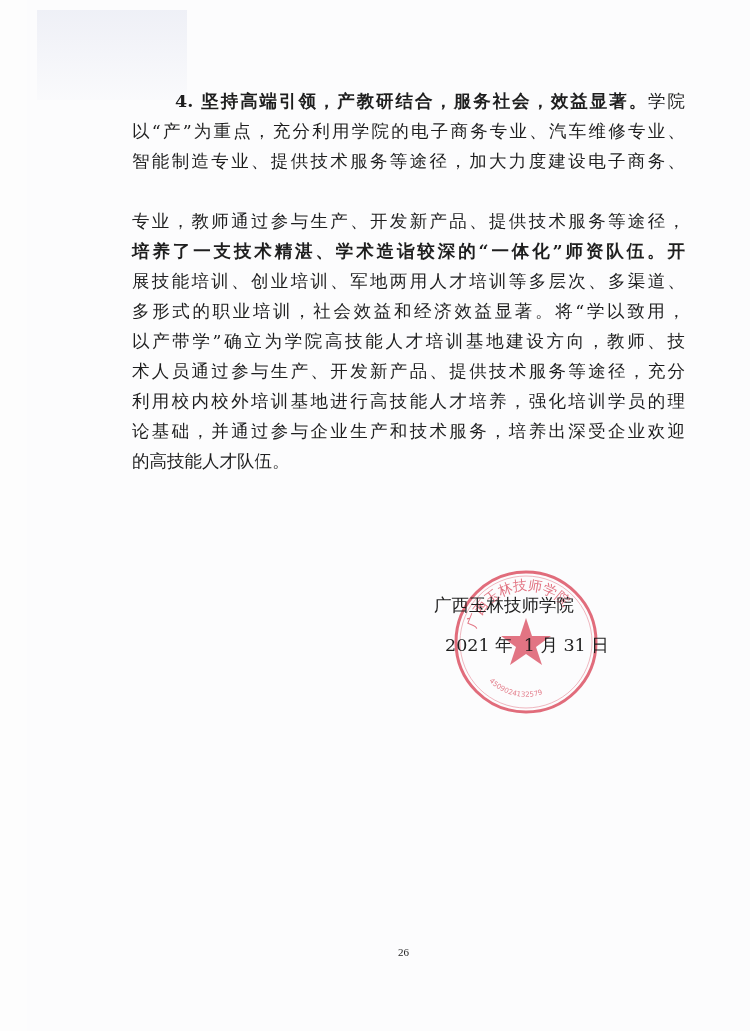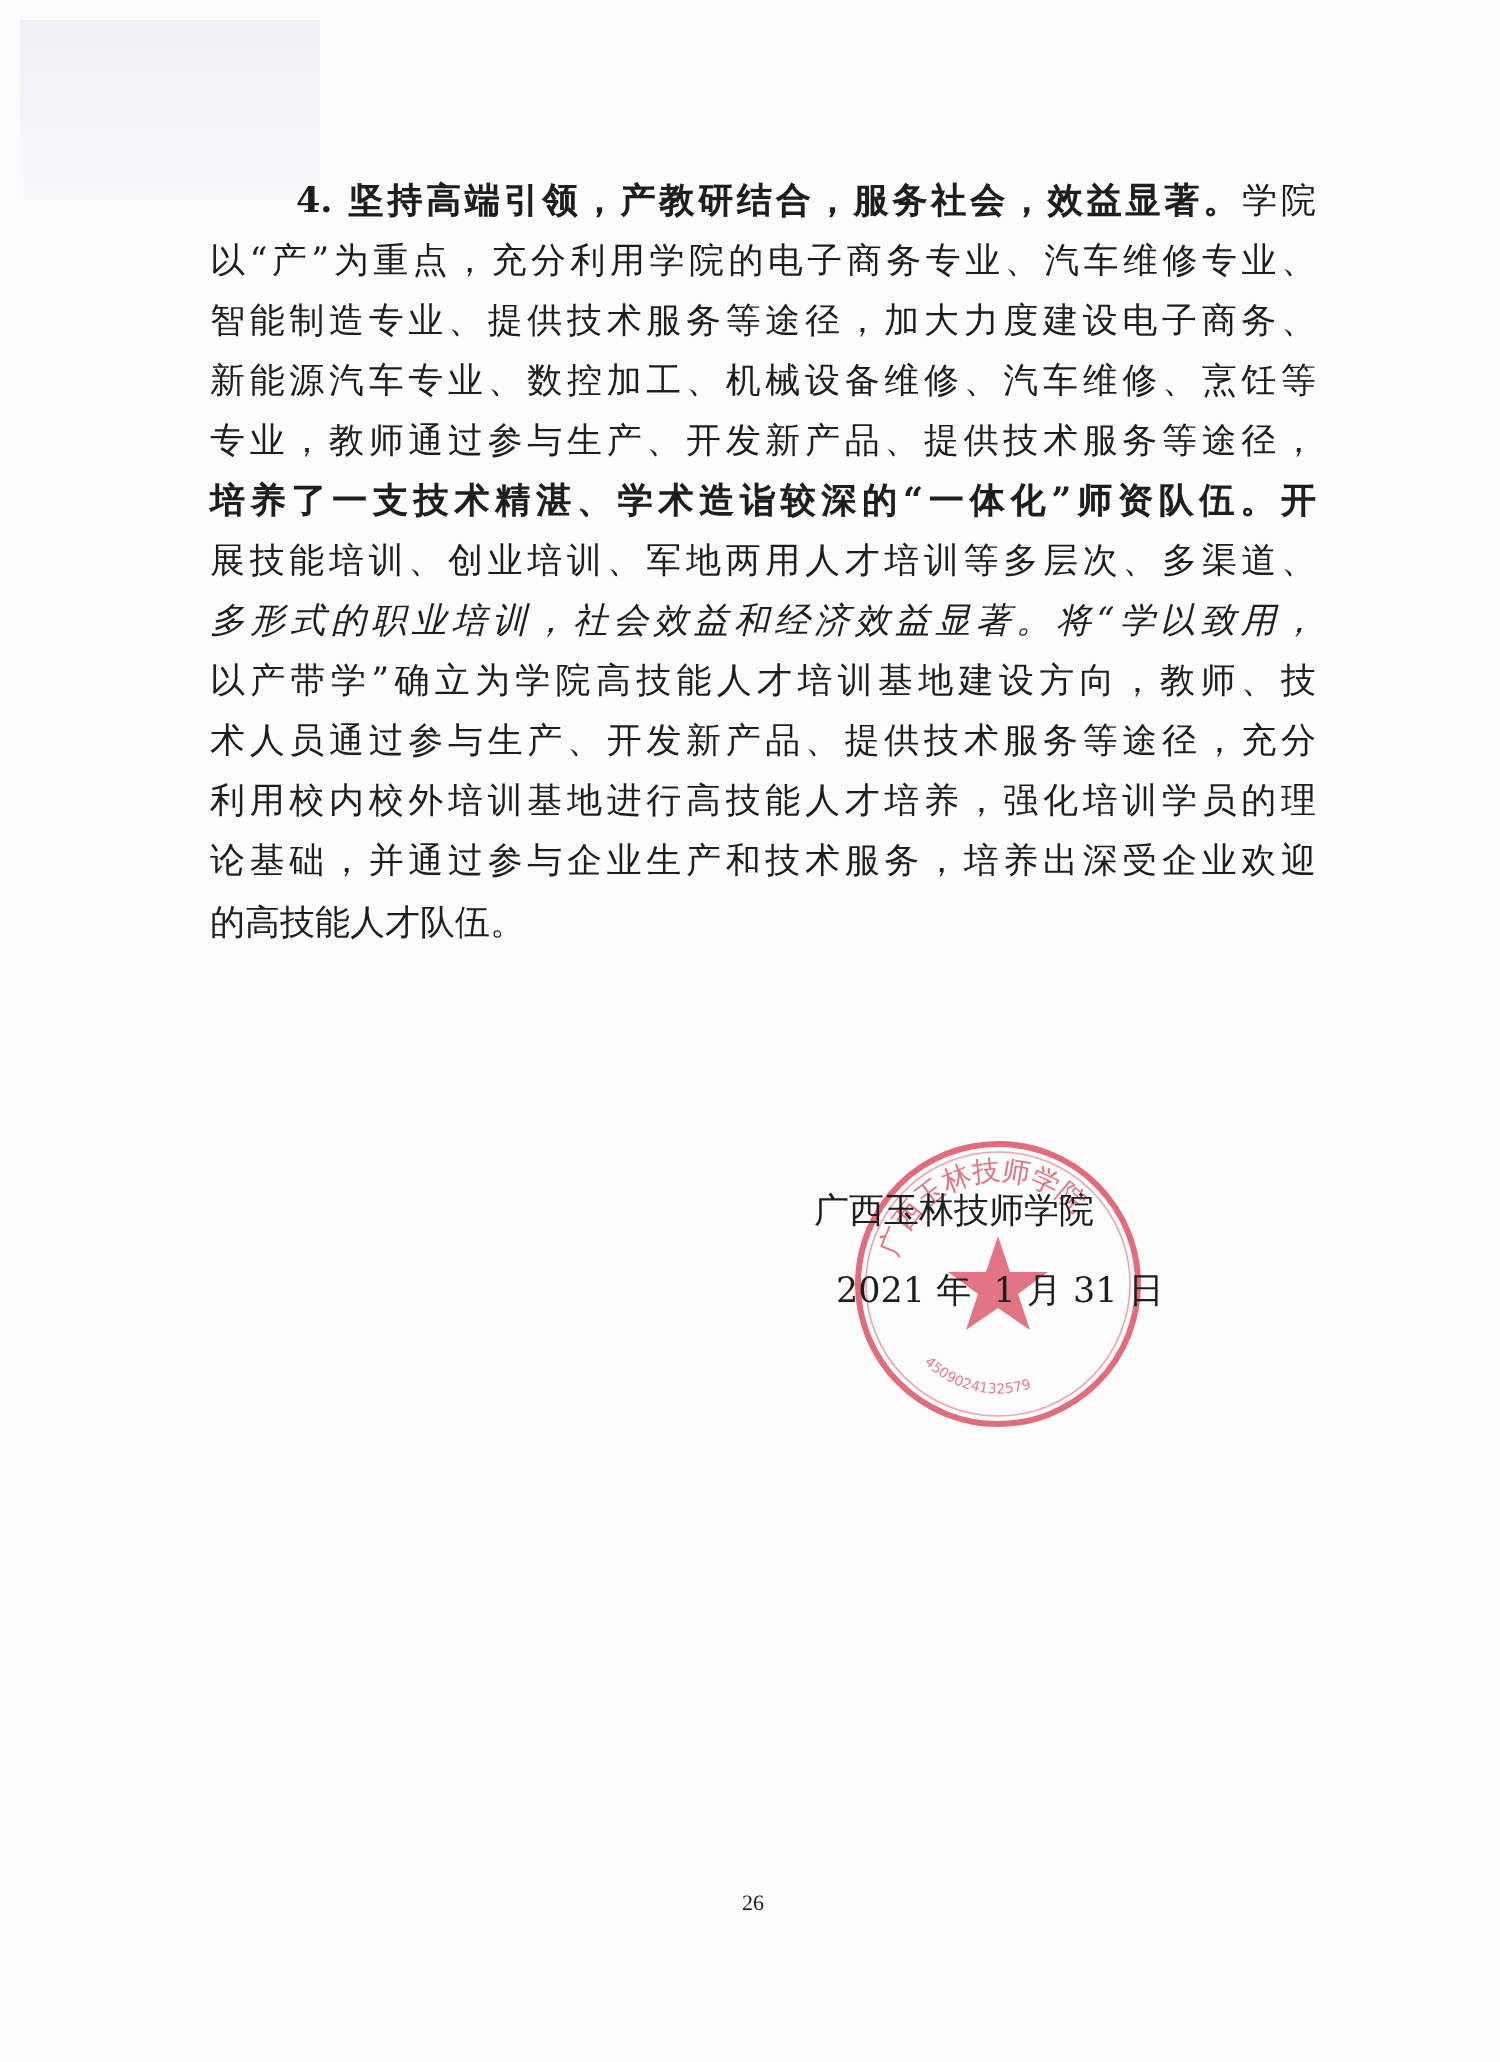--- a/index.html
+++ b/index.html
@@ -1,20 +1,20 @@
 <!DOCTYPE html>
 <html><head>
 <meta charset="utf-8">
 <style>
   html, body { margin: 0; padding: 0; }
   body {
     width: 750px; height: 1031px; background: #fdfdfd; position: relative; overflow: hidden;
     font-family: "DejaVu Serif", "Liberation Serif", serif; color: #1e1e1e;
   }
-  .page { position: absolute; inset: 0; background: #fcfcfd; }
+  .page { position: absolute; inset: 0; background: #fcfcfd; margin-left: 27px; }
   .scan-mark { position: absolute; left: 10px; top: 10px; width: 150px; height: 90px;
     background: linear-gradient(180deg, rgba(225,228,240,0.5), rgba(240,242,248,0.2)); }
   .line { position: absolute; left: 105px; width: 553px; font-size: 17.5px; line-height: 20px;
     white-space: nowrap; text-align: justify; text-align-last: justify; letter-spacing: 0px; }
   .line.first { left: 148px; width: 510px; }
   .line.last { text-align-last: left; }
   .bold { font-weight: bold; }
   .sig { position: absolute; font-size: 17.5px; white-space: nowrap; }
   .stamp { position: absolute; left: 425px; top: 568px; width: 148px; height: 148px; }
   .pageno { position: absolute; left: 371px; top: 946px; font-size: 11px; font-family: "Liberation Serif", serif; }
@@ -23,25 +23,24 @@
 <body>
 
 <div class="page">
   <div class="scan-mark"></div>
 
   <div class="line first" style="top:91px;">
     <span class="bold">4. 坚持高端引领，产教研结合，服务社会，效益显著。</span><span>学院</span>
   </div>
   <div class="line" style="top:121px;">以“产”为重点，充分利用学院的电子商务专业、汽车维修专业、</div>
   <div class="line" style="top:151px;">智能制造专业、提供技术服务等途径，加大力度建设电子商务、</div>
-  <div class="line" style="top:181px;">新能源汽车专业、数控加工、机械设备维修、汽车维修、烹饪等</div>
   <div class="line" style="top:211px;">专业，教师通过参与生产、开发新产品、提供技术服务等途径，</div>
   <div class="line" style="top:241px;font-weight:bold;">培养了一支技术精湛、学术造诣较深的“一体化”师资队伍。开</div>
   <div class="line" style="top:271px;">展技能培训、创业培训、军地两用人才培训等多层次、多渠道、</div>
-  <div class="line" style="top:301px;font-style:italic;">多形式的职业培训，社会效益和经济效益显著。将“学以致用，</div>
+  <div class="line" style="top:301px;">多形式的职业培训，社会效益和经济效益显著。将“学以致用，</div>
   <div class="line" style="top:331px;">以产带学”确立为学院高技能人才培训基地建设方向，教师、技</div>
   <div class="line" style="top:361px;">术人员通过参与生产、开发新产品、提供技术服务等途径，充分</div>
   <div class="line" style="top:421px;">论基础，并通过参与企业生产和技术服务，培养出深受企业欢迎</div>
   <div class="line" style="top:391px;">利用校内校外培训基地进行高技能人才培养，强化培训学员的理</div>
   <div class="line last" style="top:451px;font-family:Liberation Serif, serif;">的高技能人才队伍。</div>
 
   <svg class="stamp" viewBox="0 0 148 148">
     <circle cx="74" cy="74" r="70" fill="none" stroke="#d9475a" stroke-width="3" opacity="0.8"></circle>
     <circle cx="74" cy="74" r="66" fill="none" stroke="#e06a7a" stroke-width="0.8" opacity="0.6"></circle>
     <polygon points="74,50 80,68 99,68 84,79 90,97 74,86 58,97 64,79 49,68 68,68" fill="#d9475a" opacity="0.75"></polygon>

